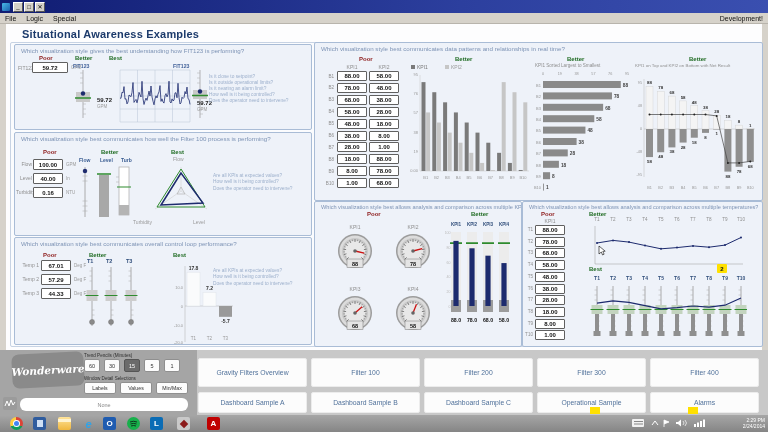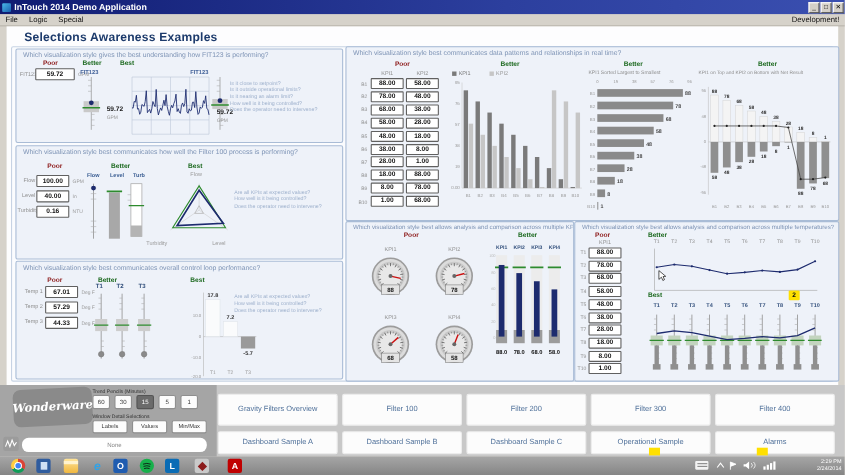--- a/index.html
+++ b/index.html
@@ -63,35 +63,34 @@
   .badge{position:absolute;background:#ffe000;color:#111;font-size:6px;font-weight:bold;
     display:flex;align-items:center;justify-content:center;border-radius:1px;}
   svg{position:absolute;}
 </style>
 </head>
 <body>
 
 <div id="screen">
   <div id="titlebar">
     <div id="appicon"></div>
-    <div id="wtitle">InTouch 2014 Demo Application</div>
     <div class="wbtn">_</div>
     <div class="wbtn">□</div>
     <div class="wbtn">✕</div>
   </div>
   <div id="menubar">
     <div id="menus">
         <div class="menuitem">File</div>
         <div class="menuitem">Logic</div>
         <div class="menuitem">Special</div>
       </div>
     <div id="menu-right">Development!</div>
   </div>
   <div id="main">
-    <div id="pagetitle">Selections Awareness Examples</div>
+    <div id="pagetitle">Situational Awareness Examples</div>
     <div id="frame"></div>
     <div class="panel" id="p1">
       <div class="q">Which visualization style gives the best understanding how FIT123 is performing?</div>
     <div style="position: absolute; left: 24px; top: 10px; font-size: 6px; color: rgb(143, 32, 32); white-space: nowrap; font-weight: bold;">Poor</div>
         <div style="position: absolute; left: 3px; top: 20px; font-size: 5px; color: rgb(143, 143, 143); white-space: nowrap;">FIT123</div>
         <div class="vbox" style="position: absolute; left: 17px; top: 17px; width: 36px; height: 11px;">59.72</div>
         <div style="position: absolute; left: 56px; top: 19.5px; font-size: 4.5px; color: rgb(154, 154, 154); white-space: nowrap;">GPM</div>
         <div style="position: absolute; left: 60px; top: 10px; font-size: 6px; color: rgb(31, 107, 34); white-space: nowrap; font-weight: bold;">Better</div>
         <div style="position: absolute; left: 58px; top: 18px; font-size: 5.2px; color: rgb(68, 99, 154); white-space: nowrap; font-weight: bold;">FIT123</div>
         <svg width="28" height="56" style="left: 54px; top: 23px;">

